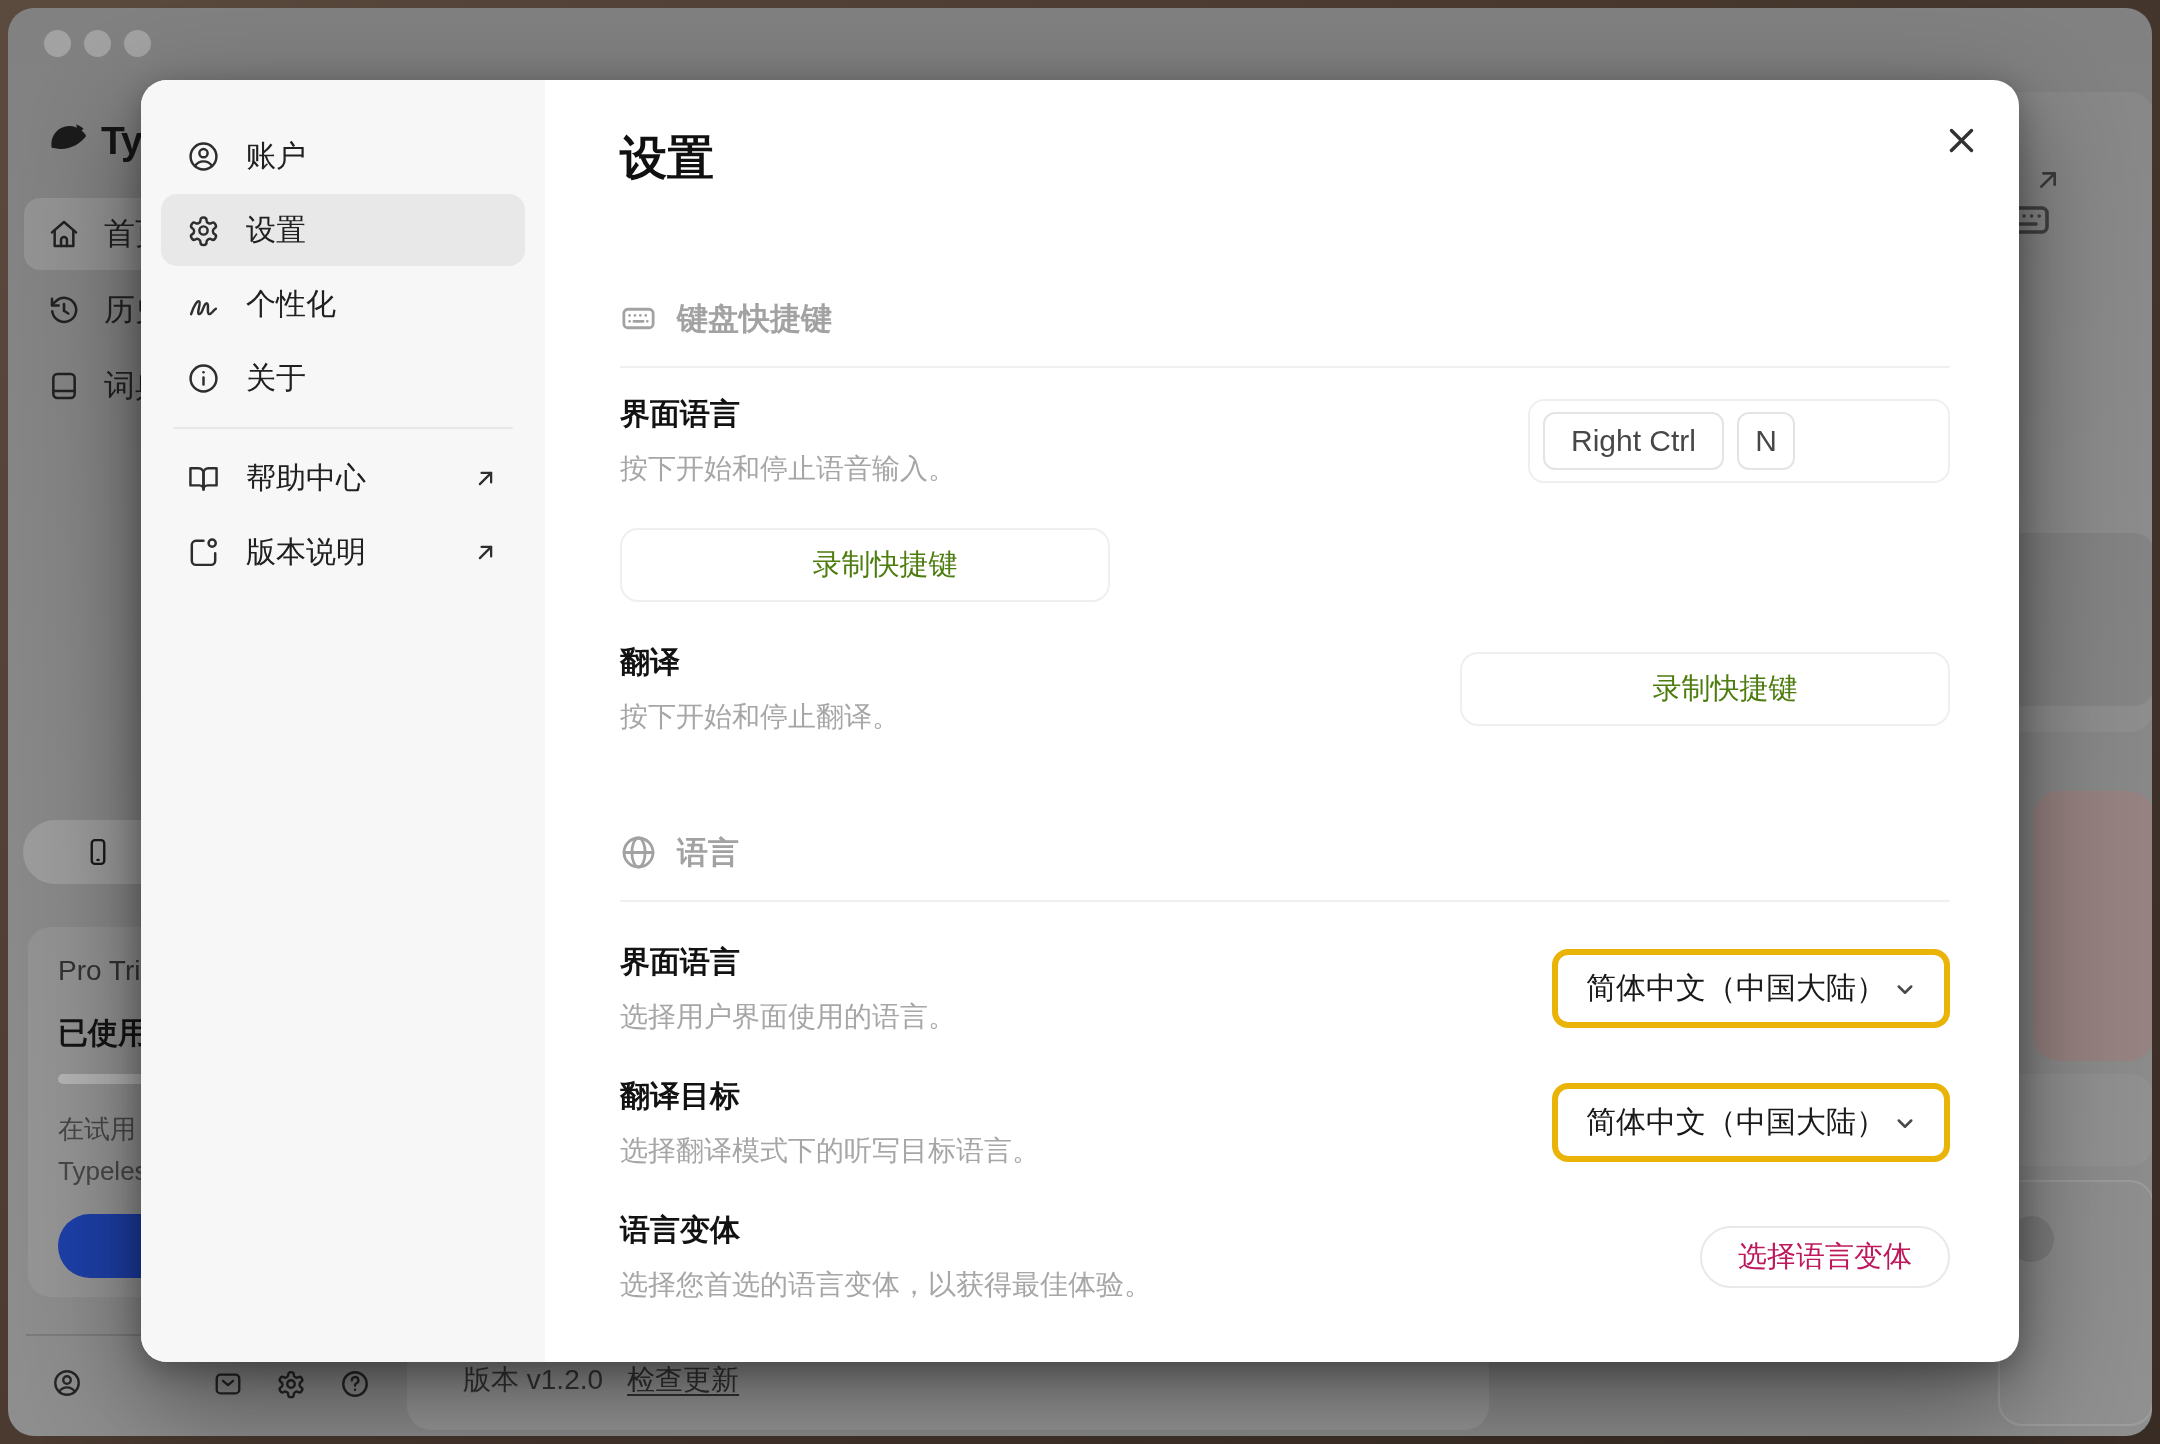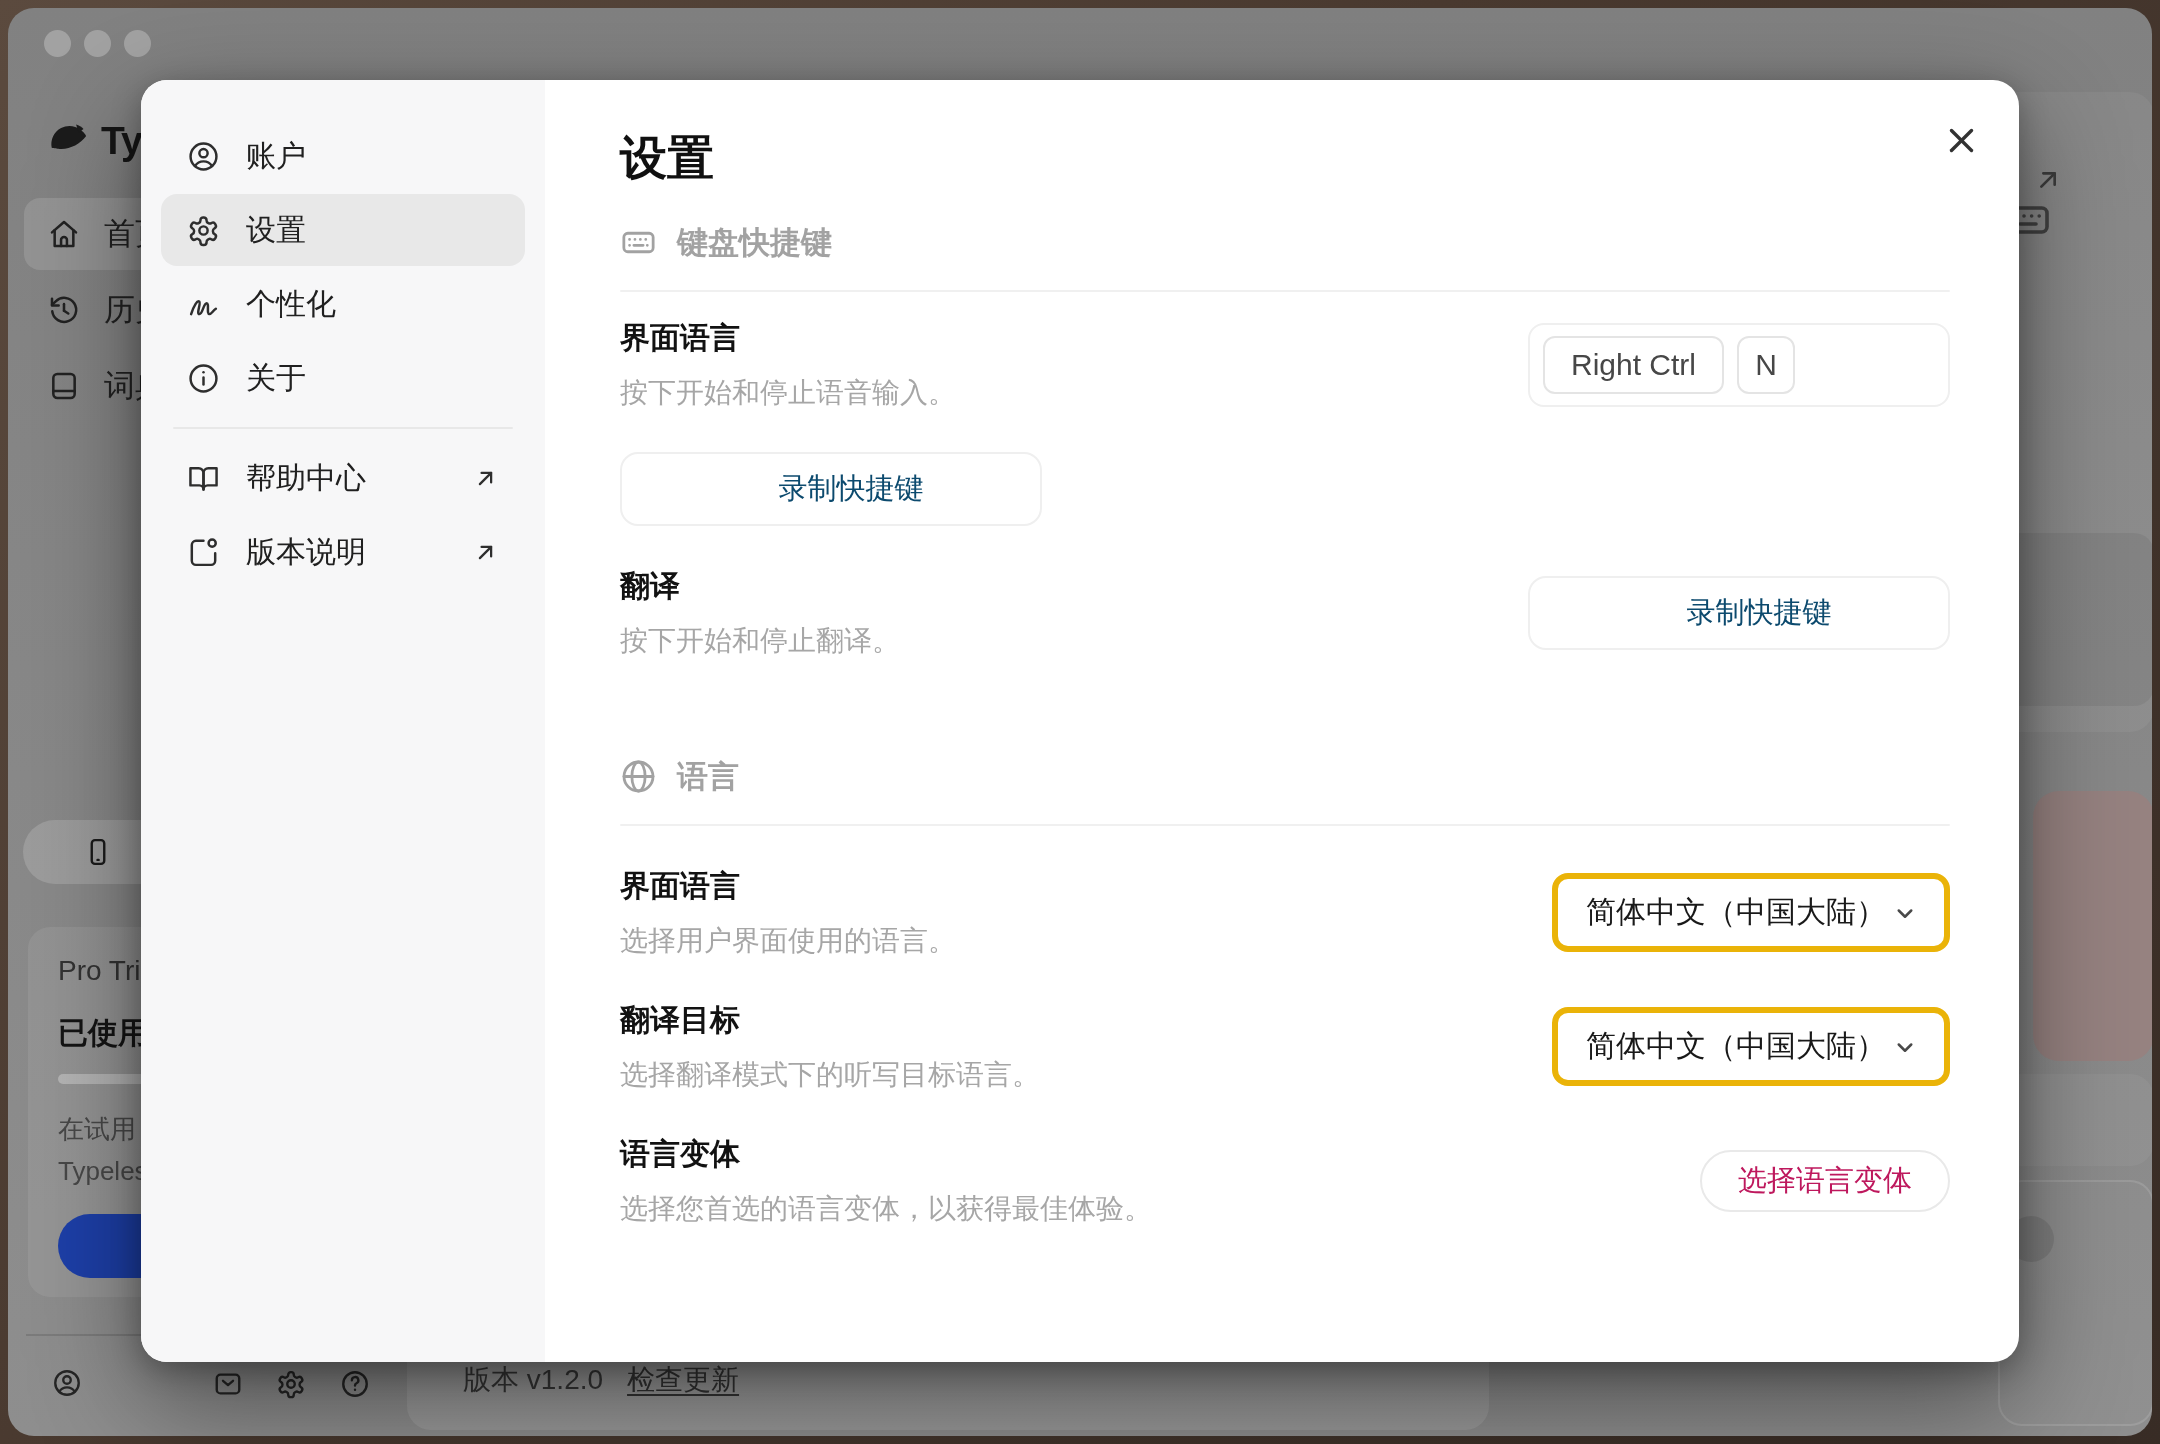--- a/index.html
+++ b/index.html
@@ -65,32 +65,32 @@
   .dlg-item { height:72px; margin-bottom:2px; border-radius:16px; display:flex; align-items:center; gap:26px; padding:0 26px; font-size:30px; color:#202020; cursor:default; }
   .dlg-item.active { background:#e8e8e8; }
   .dlg-item svg { width:33px; height:33px; color:#2e2e2e; flex:none; }
   .dlg-item .ext { margin-left:auto; color:#b5b5b5; }
   .dlg-item .ext svg { width:27px; height:27px; }
   .dlg-side-div { height:2px; background:#e8e8e8; margin:13px 12px; border-radius:1px; }
   .dlg-close { position:absolute; top:32px; right:30px; width:56px; height:56px; border:none; background:transparent; color:#323232; display:flex; align-items:center; justify-content:center; cursor:pointer; }
   .dlg-close svg { width:37px; height:37px; }
   .dlg-main { flex:1; padding:52px 69px 0 75px; overflow:hidden; }
   .dlg-title { font-size:47px; line-height:1.1; font-weight:700; color:#101010; }
-  .sec-h { margin-top:38px; display:flex; align-items:center; gap:20px; color:#a2a2a2; font-size:31px; font-weight:600; }
+  .sec-h { margin-top:114px; display:flex; align-items:center; gap:20px; color:#a2a2a2; font-size:31px; font-weight:600; }
   .sec-h.lang { margin-top:96px; }
   .sec-h svg { width:37px; height:37px; }
   .sec-div { margin-top:26px; height:2px; background:#f0f0f0; border-radius:1px; }
   .row { display:flex; align-items:center; justify-content:space-between; margin-top:40px; }
   .row.first { margin-top:26px; }
   .row-title { font-size:30px; font-weight:700; color:#121212; }
   .row-desc { margin-top:15px; font-size:28px; color:#a6a6a6; }
   .keysgroup { width:422px; border:2px solid #efefef; border-radius:16px; padding:11px 13px; display:flex; gap:13px; background:#fff; }
   .key { height:58px; border:2px solid #e4e4e4; border-radius:12px; display:flex; align-items:center; justify-content:center; padding:0 26px; font-size:30px; color:#474747; background:#fff; }
   .key.small { min-width:58px; padding:0; }
-  .btn-record { width:422px; height:74px; border:2px solid #efefef; border-radius:18px; background:#fff; font-size:29px; color:#0c4a6e; font-family:inherit; cursor:pointer;padding-left:40px; }
+  .btn-record { width:490px; height:74px; border:2px solid #efefef; border-radius:18px; background:#fff; font-size:29px; color:#4d7c0f; font-family:inherit; cursor:pointer;padding-left:40px; }
   .select { width:398px; height:79px; border:6px solid #eab308; border-radius:16px; background:#fff; display:flex; align-items:center; justify-content:space-between; padding:0 24px 0 28px; font-size:30px; color:#191919; cursor:pointer; }
   .select svg { width:30px; height:30px; color:#494949; }
   .btn-pill { height:62px; padding:0 36px; border:2px solid #e9e9e9; border-radius:31px; background:#fff; font-size:29px; color:#be185d; font-family:Liberation Sans, sans-serif; cursor:pointer; }
   svg { display:block; }
 </style>
 </head>
 <body>
 
 <div class="window">
 

